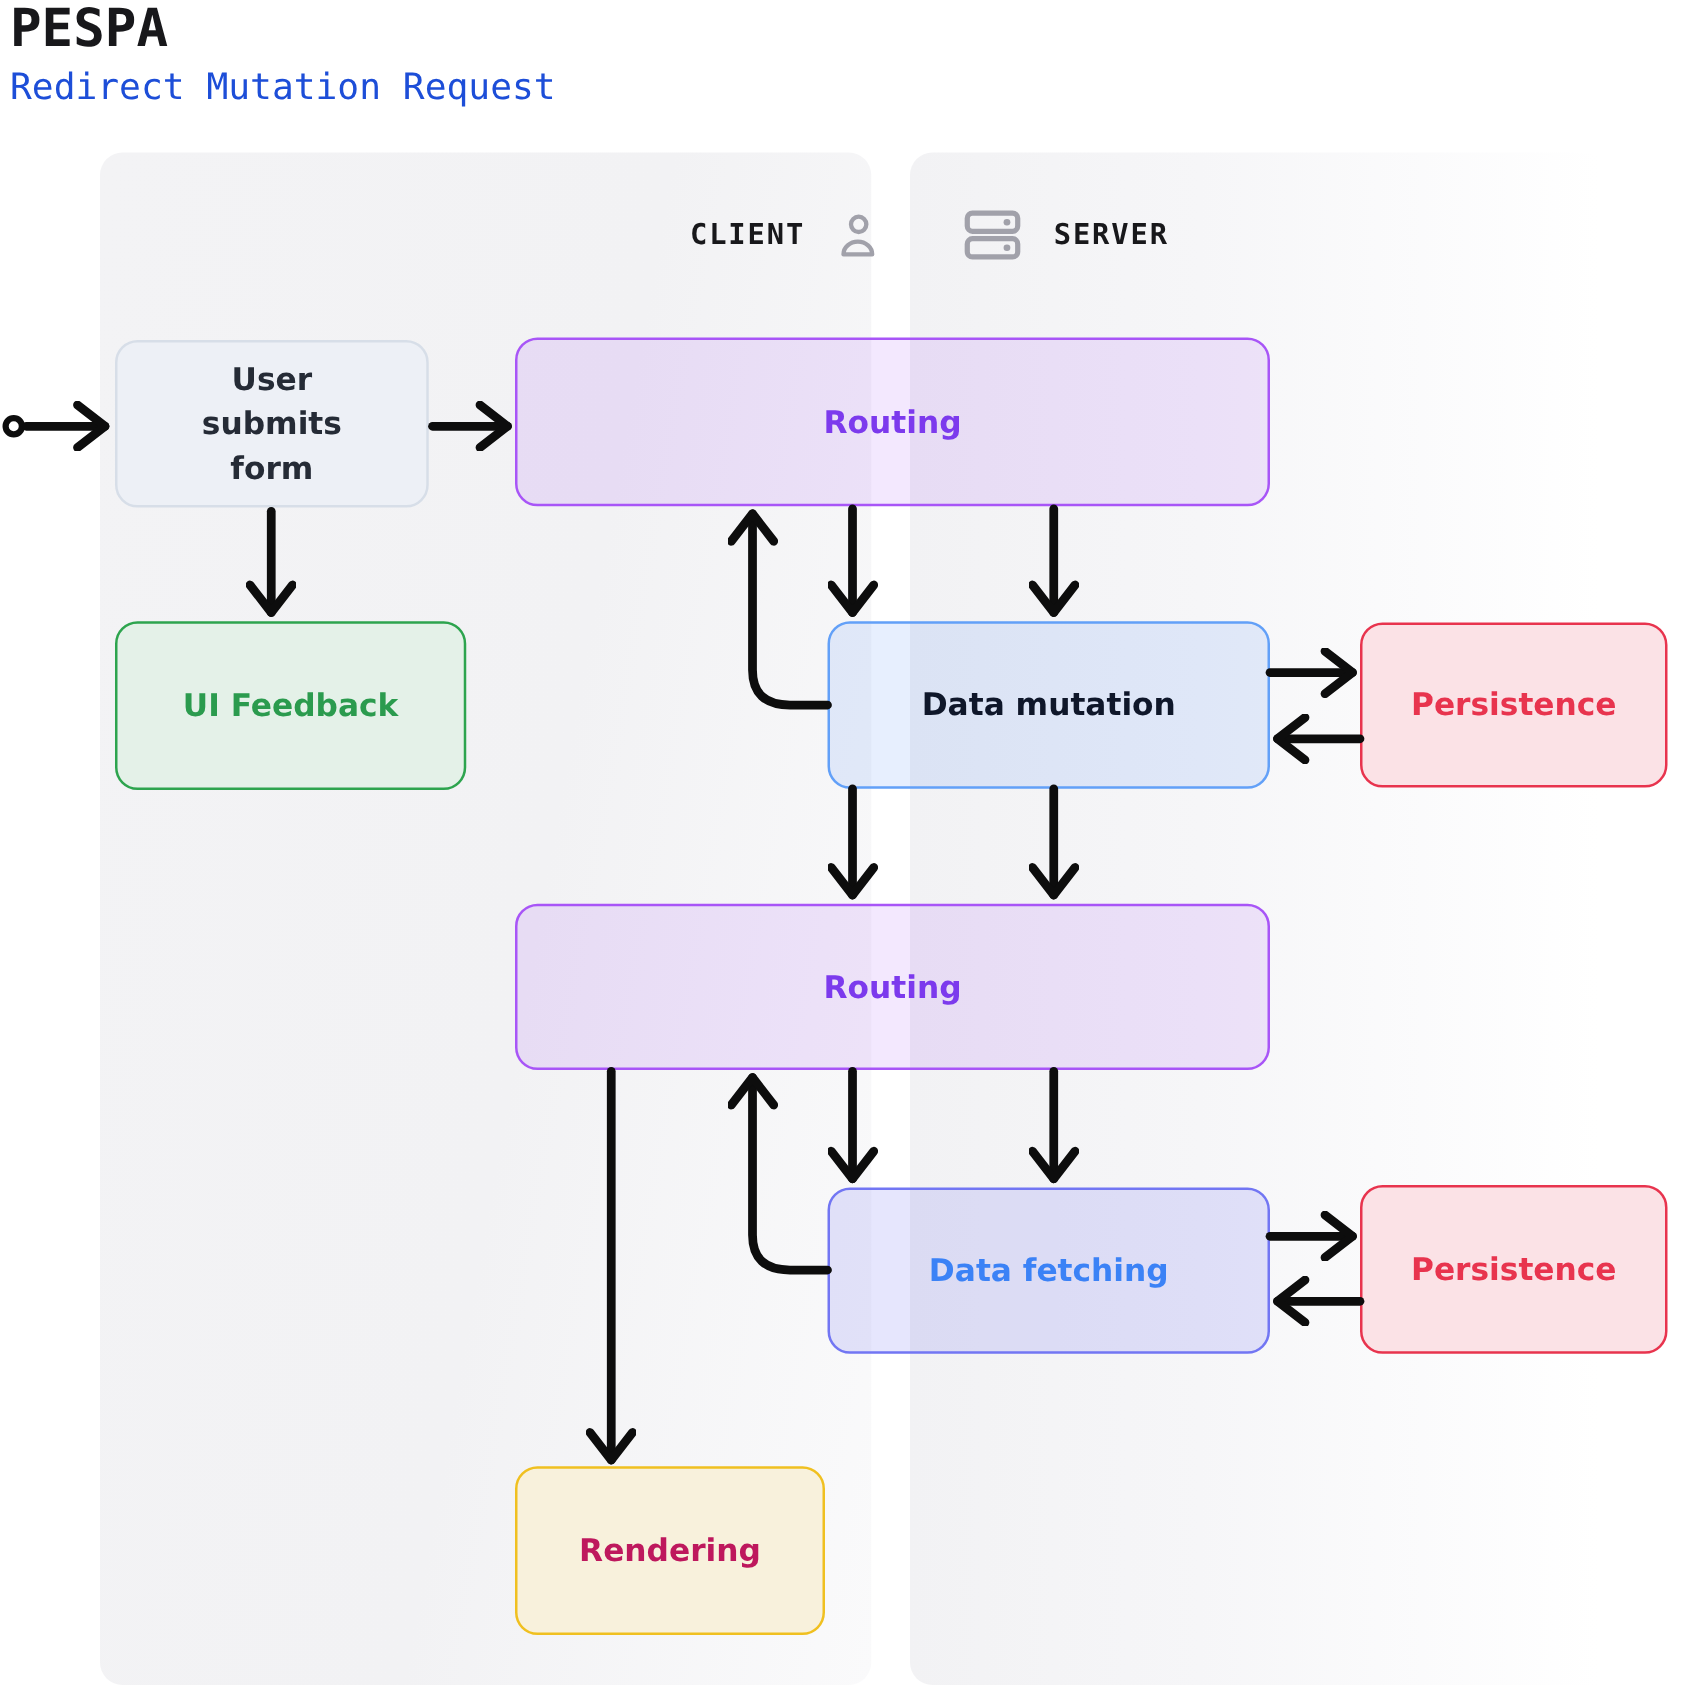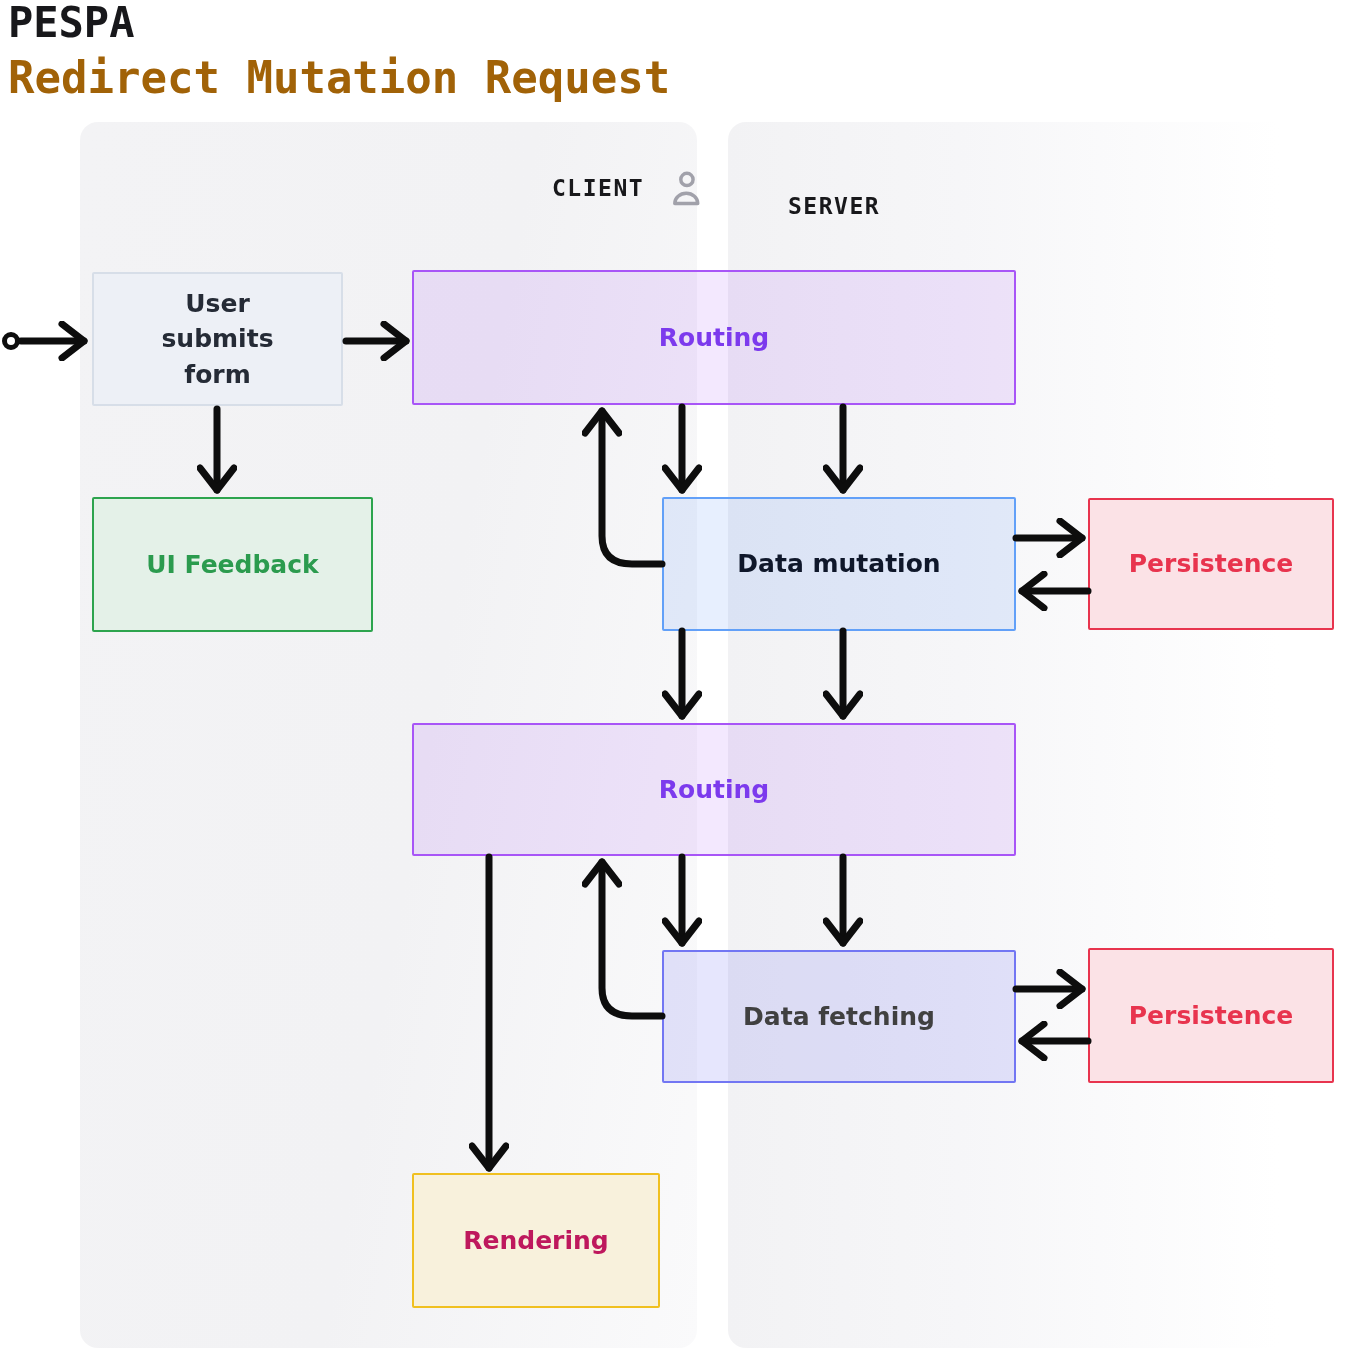--- a/index.html
+++ b/index.html
@@ -4,54 +4,54 @@
 <style>
   html,body{margin:0;padding:0;background:#ffffff;}
   body{position:relative;width:1354px;height:1350px;overflow:hidden;
        font-family:"DejaVu Sans",sans-serif;}
 
   
   .page-title{position:absolute;left:8px;top:-2px;
     font-family:"DejaVu Sans Mono",monospace;font-weight:700;
     font-size:42px;color:#18181b;letter-spacing:0px;}
   .page-subtitle{position:absolute;left:8px;top:52px;
-    font-family:"DejaVu Sans Mono",monospace;font-weight:700;
-    font-size:44px;color:#a16207;}
+    font-family:"DejaVu Sans Mono",monospace;font-weight:400;
+    font-size:29px;color:#1d4ed8;}
 
   
   .panel{position:absolute;top:122px;height:1226px;border-radius:18px;}
   .panel-client{left:80px;width:617px;
     background:linear-gradient(100deg,#f3f3f5 0%,#f2f2f4 55%,#fafafb 100%);}
   .panel-server{left:728px;width:580px;
     background:linear-gradient(to right,#f2f2f4 0%,#f6f6f8 40%,#ffffff 95%);}
 
   
   .lane{position:absolute;top:167px;height:42px;display:flex;align-items:center;gap:26px;
     font-family:"DejaVu Sans Mono",monospace;font-weight:700;font-size:23px;
     letter-spacing:1.5px;color:#18181b;margin-left:24px;}
   .lane-client{left:528px;}
-  .lane-server{left:764px;flex-direction:column;}
+  .lane-server{left:747px;}
   .lane svg{display:block;}
 
   
-  .node{position:absolute;box-sizing:border-box;border-radius:2px;border:2px solid;
+  .node{position:absolute;box-sizing:border-box;border-radius:18px;border:2px solid;
     display:flex;align-items:center;justify-content:center;text-align:center;
     font-size:25px;font-weight:700;line-height:1.42;}
   .node--user{left:92px;top:272px;width:251px;height:134px;
     background:#edf0f6;border-color:#d7dee8;color:#252b36;white-space:pre-line;}
   .node--uifeedback{left:92px;top:497px;width:281px;height:135px;
     background:#e4f1e8;border-color:#2da44e;color:#2b9b4e;}
   .node--routing1{left:412px;top:270px;width:604px;height:135px;
     background:rgba(160,80,245,0.13);border-color:#a855f7;color:#7c3aed;}
   .node--routing2{left:412px;top:723px;width:604px;height:133px;
     background:rgba(160,80,245,0.13);border-color:#a855f7;color:#7c3aed;}
   .node--mutation{left:662px;top:497px;width:354px;height:134px;
     background:rgba(70,130,246,0.13);border-color:#62a0f8;color:#0f172a;}
   .node--fetching{left:662px;top:950px;width:354px;height:133px;
-    background:rgba(100,100,243,0.16);border-color:#7276f3;color:#404040;}
+    background:rgba(100,100,243,0.16);border-color:#7276f3;color:#3b82f6;}
   .node--persist1{left:1088px;top:498px;width:246px;height:132px;
     background:#fbe2e6;border-color:#e8344e;color:#e8344e;}
   .node--persist2{left:1088px;top:948px;width:246px;height:135px;
     background:#fbe2e6;border-color:#e8344e;color:#e8344e;}
   .node--rendering{left:412px;top:1173px;width:248px;height:135px;
     background:#f8f1dc;border-color:#f0c020;color:#be185d;}
 
   
   .arrows{position:absolute;left:0;top:0;width:1354px;height:1350px;pointer-events:none;}
 </style>

